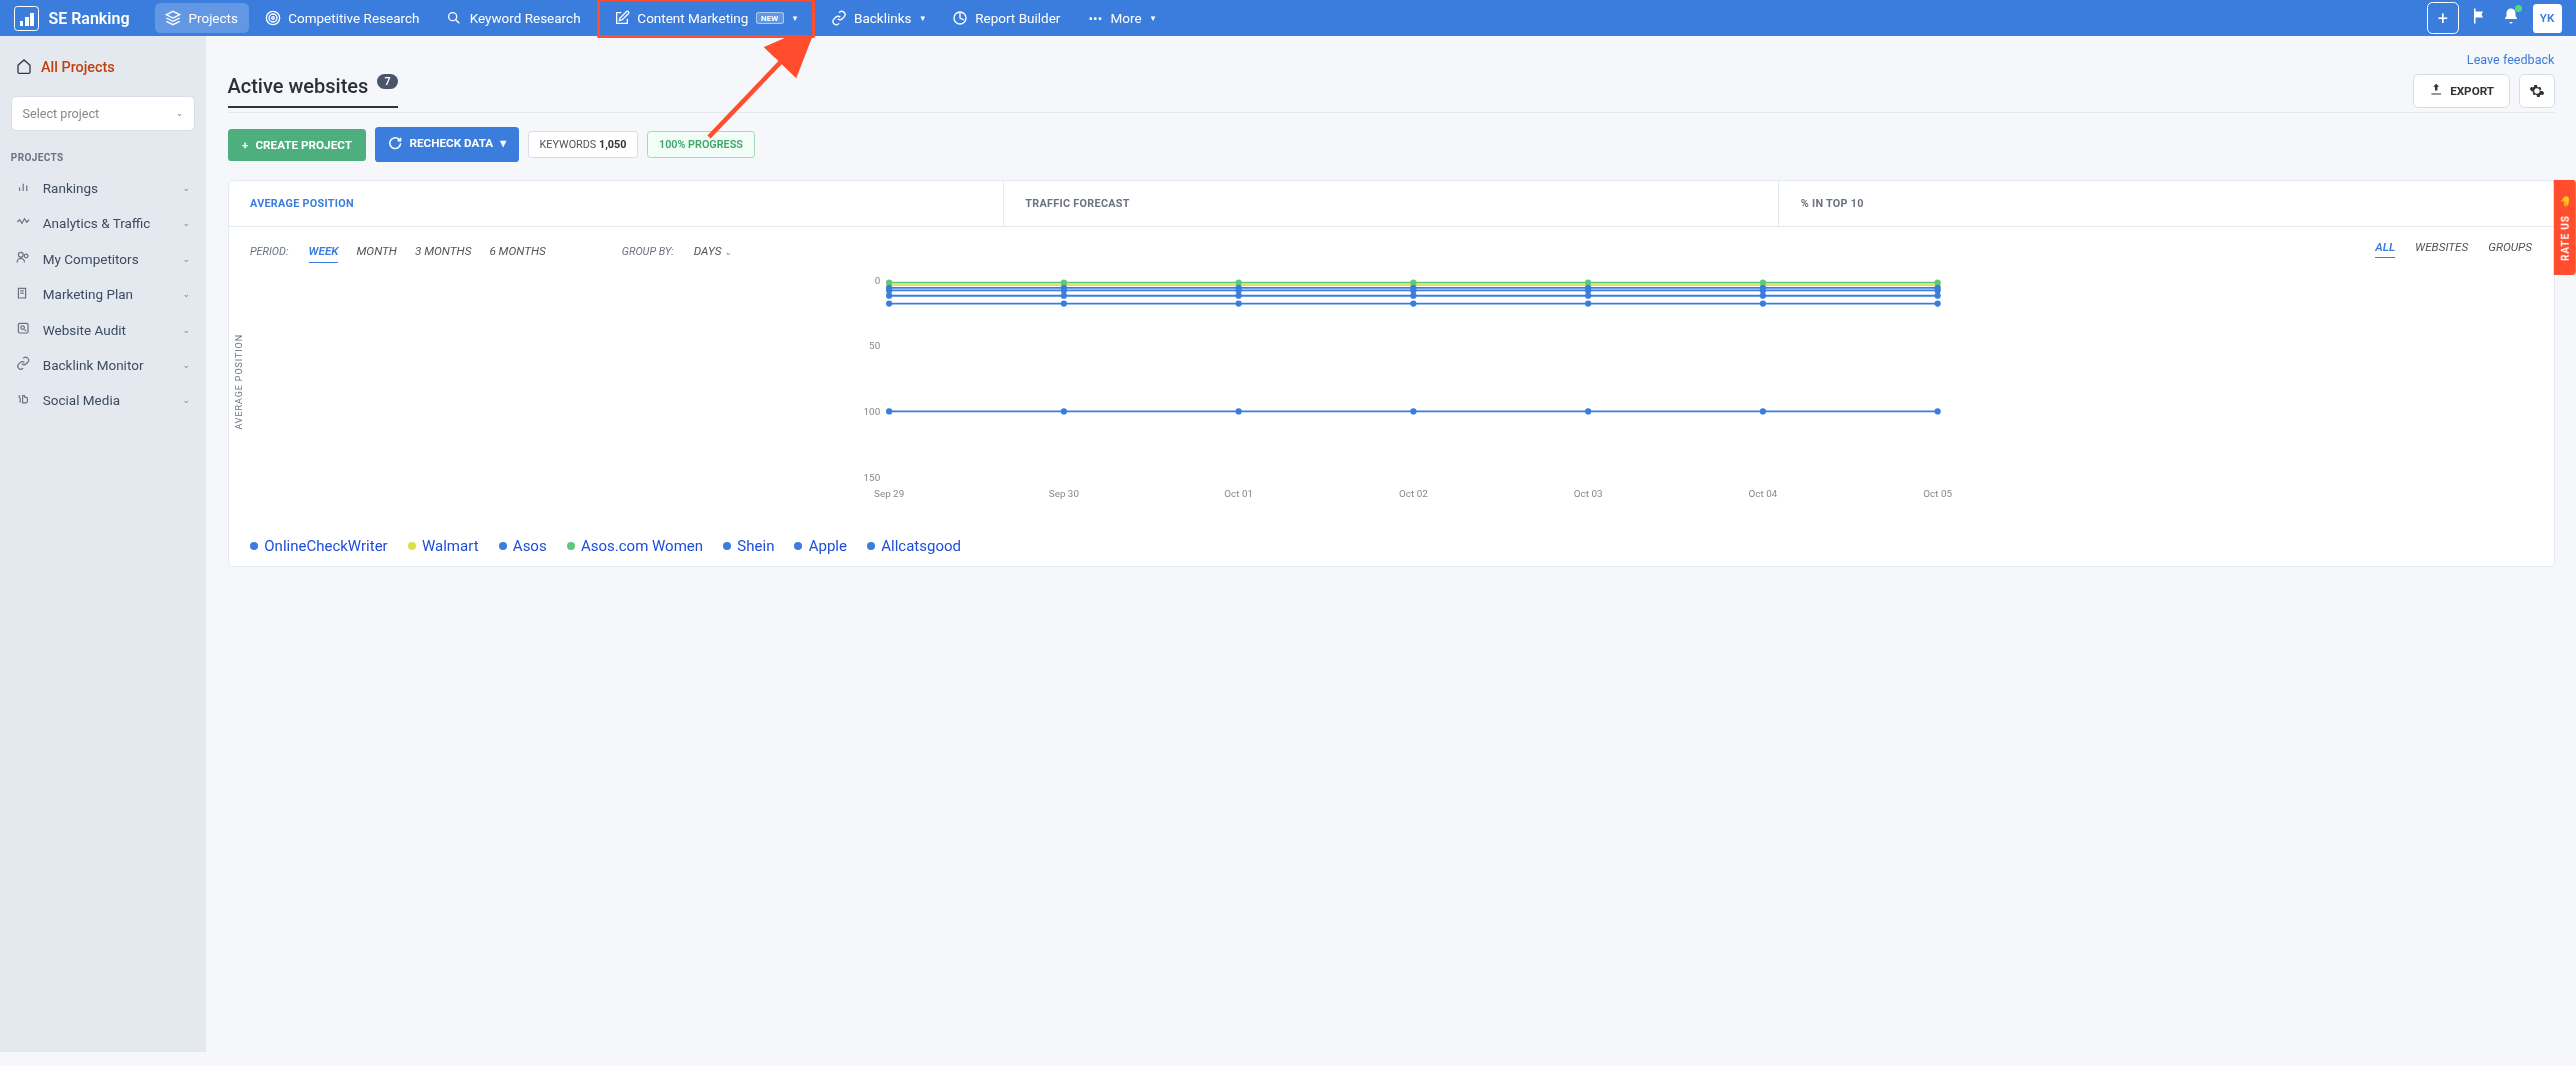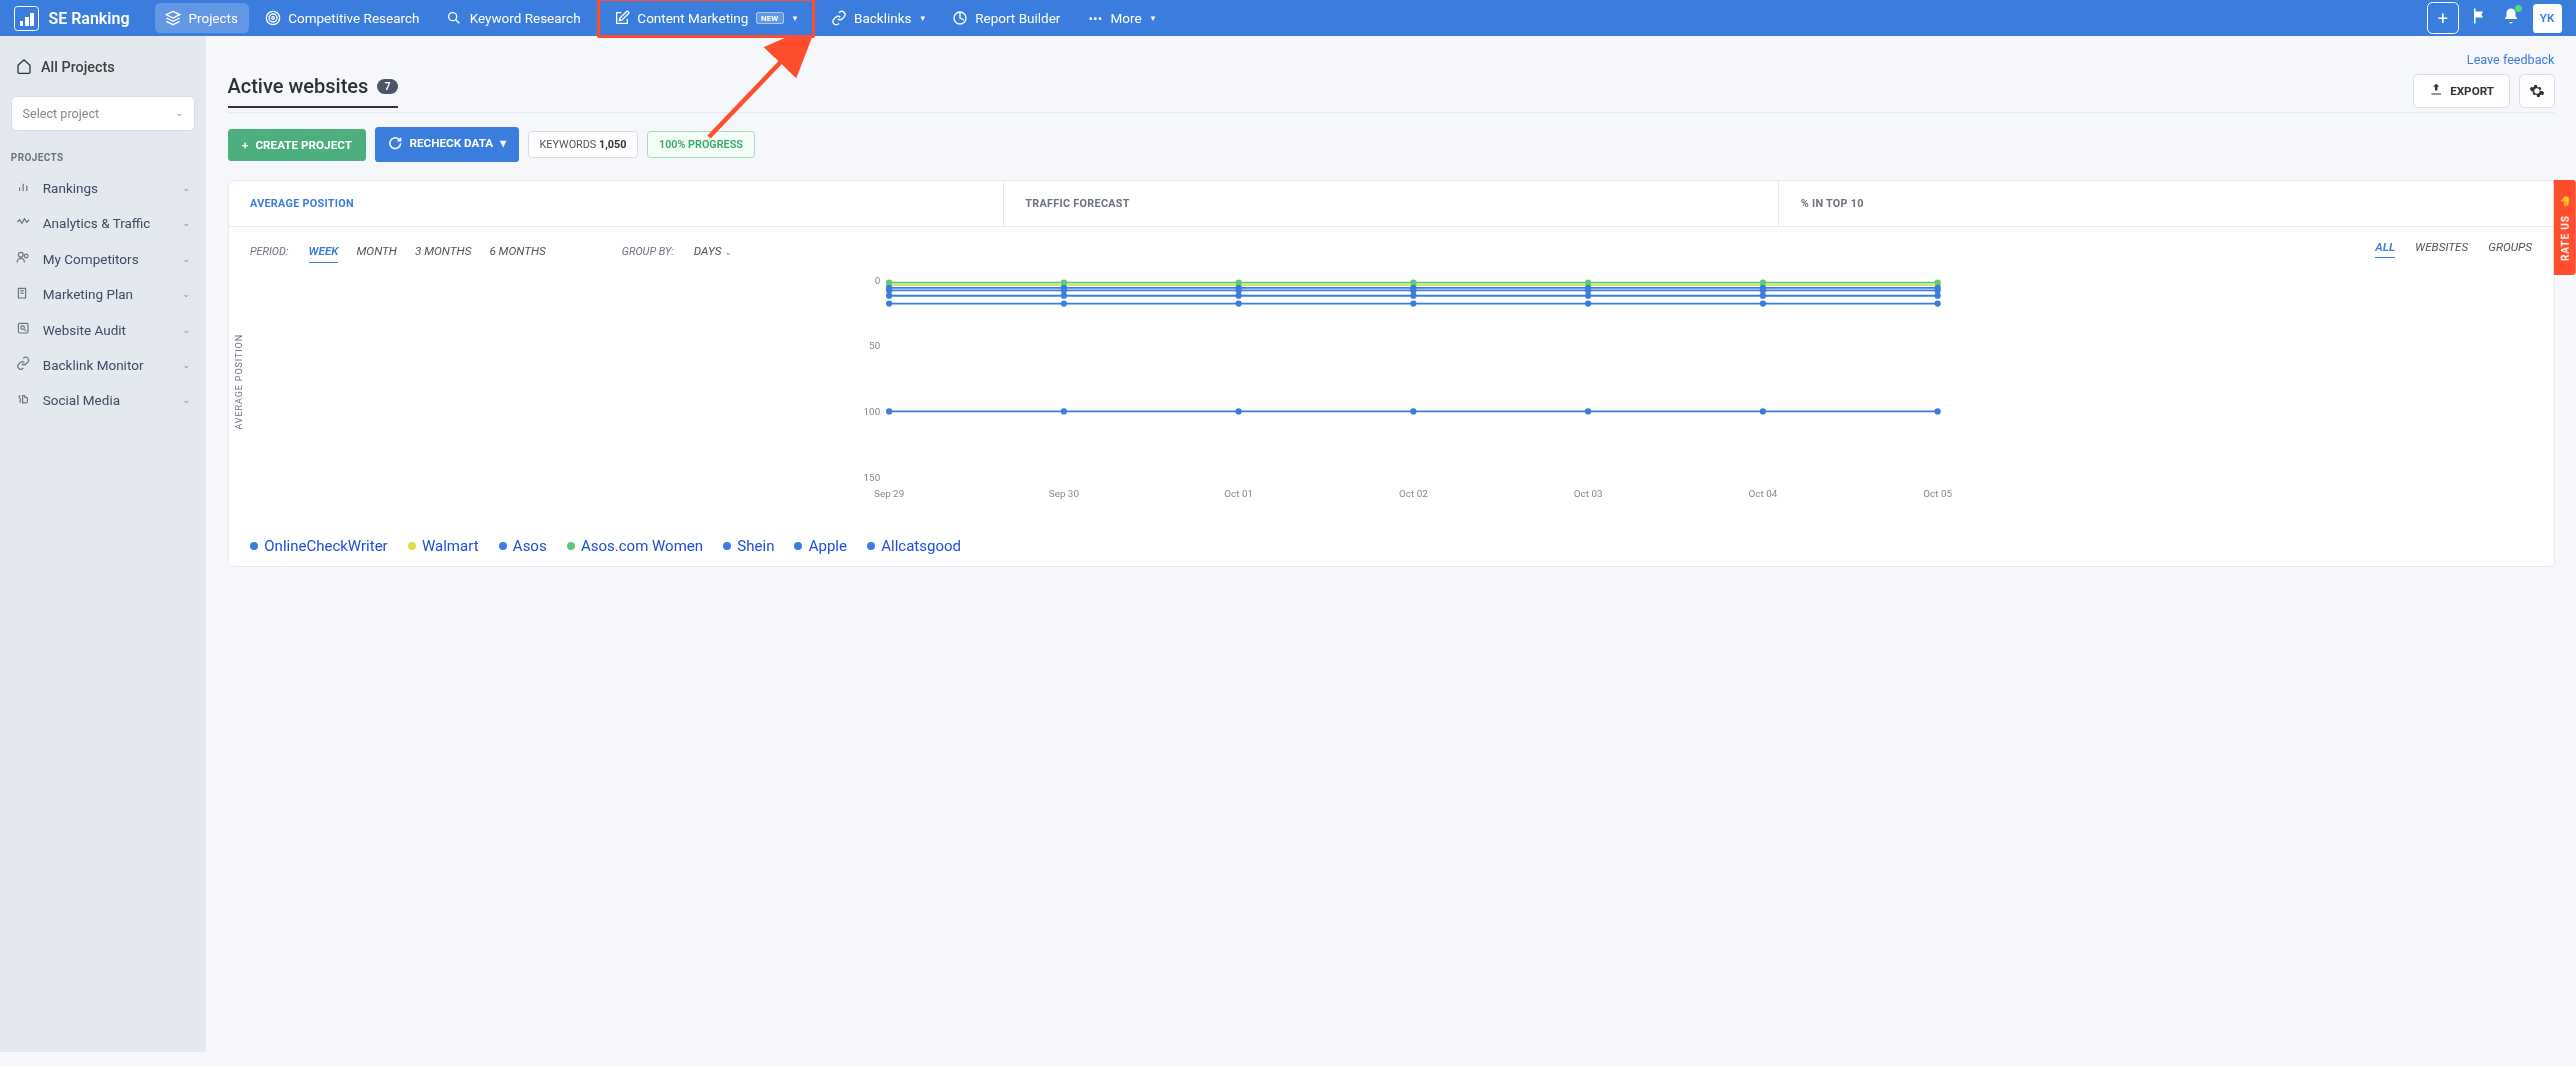--- a/index.html
+++ b/index.html
@@ -19,33 +19,33 @@
 .highlight-box { border: 3.6px solid #ff4d2e; padding: 1.8px 3.6px; border-radius: 1.8px; }
 .nav-right { margin-left: auto; display: flex; align-items: center; gap: 12.6px; }
 .plus-btn { width: 32px; height: 32px; border: 1.8px solid #fff; border-radius: 5.4px; display: flex; align-items: center; justify-content: center; font-size: 18px; cursor: pointer; }
 .nav-right .icon-btn { cursor: pointer; position: relative; }
 .notif-dot { position: absolute; top: -1.8px; right: -1.8px; width: 7.2px; height: 7.2px; background: #4ade80; border-radius: 50%; }
 .avatar { width: 29px; height: 29px; background: #fff; color: #3b7ddd; border-radius: 3.6px; display: flex; align-items: center; justify-content: center; font-weight: 600; font-size: 11.7px; cursor: pointer; }
 
 
 .layout { display: flex; height: calc(100vh - 50px); }
 .sidebar { width: 206px; background: #e4e9f0; padding: 10.8px 0; display: flex; flex-direction: column; }
-.side-link { display: flex; align-items: center; gap: 9px; padding: 10.8px 16px; color: #404040; font-size: 14.4px; font-weight: 500; cursor: pointer; }
+.side-link { display: flex; align-items: center; gap: 9px; padding: 10.8px 16px; color: #c2410c; font-size: 14.4px; font-weight: 500; cursor: pointer; }
 .select-proj { margin: 7.2px 10.8px 14.4px; background: #fff; border: 0.9px solid #d5dde8; border-radius: 5.4px; padding: 9px 10.8px; display: flex; align-items: center; justify-content: space-between; color: #888; font-size: 12.6px; cursor: pointer; }
 .side-label { padding: 7.2px 10.8px; font-size: 10px; font-weight: 700; color: #6b7280; letter-spacing: 0.4px; }
 .side-item { display: flex; align-items: center; gap: 10.8px; padding: 9px 16px; color: #3d4b60; font-size: 13.5px; cursor: pointer; justify-content: space-between; }
 .side-item .left { display: flex; align-items: center; gap: 10.8px; }
 .side-item .icn { width: 16px; color: #6b7280; }
 
 
 .main { flex: 1; padding: 16px 21.5px; overflow: auto; position: relative; }
 .feedback-row { display: flex; justify-content: flex-end; margin-bottom: 7.2px; text-align: center; }
 .feedback-link { color: #3b7ddd; font-size: 12.6px; cursor: pointer; }
 .header-row { display: flex; align-items: center; justify-content: space-between; margin-bottom: 3.6px; }
-.title-wrap { display: flex; align-items: center; gap: 9px; border-bottom: 2.7px solid #333; padding-bottom: 7.2px; }
+.title-wrap { display: flex; align-items: flex-start; gap: 9px; border-bottom: 2.7px solid #333; padding-bottom: 7.2px; }
 .title { font-size: 20px; font-weight: 500; color: #2b2f36; }
 .count-badge { background: #4a5568; color: #fff; border-radius: 9px; padding: 0.9px 7.2px; font-size: 10.8px; font-weight: 600; }
 .header-actions { display: flex; gap: 9px; }
 .btn-outline { background: #fff; border: 0.9px solid #d5dde8; border-radius: 5.4px; padding: 7.2px 14.4px; display: flex; align-items: center; gap: 7.2px; font-size: 11.7px; font-weight: 700; color: #333; cursor: pointer; }
 .gear-btn { width: 36px; justify-content: center; padding: 7.2px; }
 .divider-line { height: 0.9px; background: #e5e9f0; margin: 0 0 14.4px; }
 
 .action-row { display: flex; align-items: center; gap: 9px; margin-bottom: 18px; }
 .btn-green { background: #4caf7d; color: #fff; border: none; border-radius: 3.6px; padding: 9px 14.4px; font-size: 11.7px; font-weight: 700; display: flex; align-items: center; gap: 7.2px; cursor: pointer; }
 .btn-blue { background: #3b7ddd; color: #fff; border: none; border-radius: 3.6px; padding: 9px 12.6px; font-size: 11.7px; font-weight: 700; display: flex; align-items: flex-start; gap: 7.2px; cursor: pointer; }

